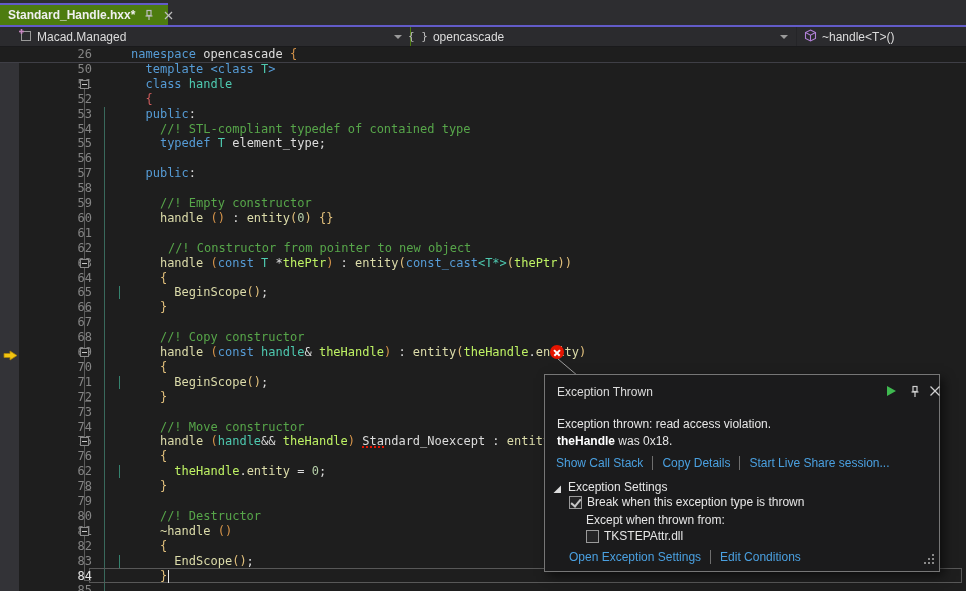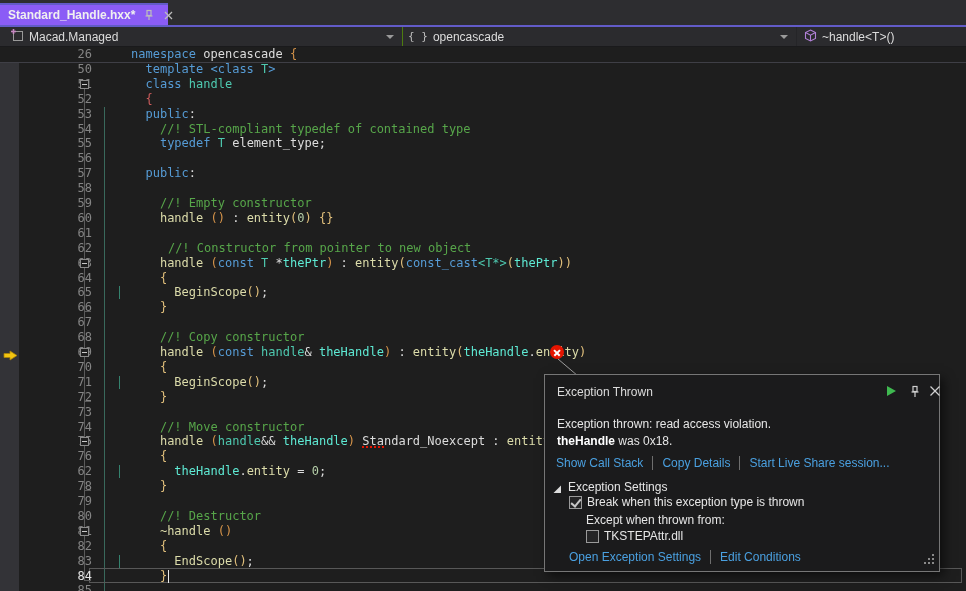--- a/index.html
+++ b/index.html
@@ -2,50 +2,50 @@
 <html><head>
 <meta charset="utf-8">
 <style>
   html,body{margin:0;padding:0;background:#1E1E1E;}
   #app{position:relative;width:966px;height:591px;background:#1E1E1E;overflow:hidden;
        font-family:"Liberation Sans","DejaVu Sans",sans-serif;-webkit-font-smoothing:antialiased;}
 
   
   #tabstrip{position:absolute;left:0;top:0;width:966px;height:27px;background:#2D2D30;}
   #tabstrip .accent-underline{position:absolute;left:0;top:25px;width:966px;height:2px;background:#625BC8;}
-  #tab{position:absolute;left:0;top:3px;width:168px;height:22px;background:#8b5cf6;border-top:2px solid #625BC8;
+  #tab{position:absolute;left:0;top:3px;width:168px;height:22px;background:#4d7c0f;border-top:2px solid #625BC8;
        display:flex;align-items:center;padding:0 6px 0 8px;box-sizing:border-box;}
   #tab .title{color:#F0F0F0;font-size:12px;font-weight:bold;white-space:nowrap;}
   .tab-ico{margin-left:8px;display:flex;align-items:center;}
 
   
   #navbar{position:absolute;left:0;top:27px;width:966px;height:20px;background:#2B2B2E;border-bottom:1px solid #1A1A1C;box-sizing:border-box;}
   .navsec{position:absolute;top:0;height:19px;display:flex;align-items:center;color:#DCDCDC;font-size:12px;}
-  #nav1{left:4px;width:398px;border-right:1px solid #4d7c0f;}
+  #nav1{left:12px;width:398px;border-right:1px solid #4d7c0f;}
   #nav2{left:398px;width:398px;border-right:1px solid #252528;}
   #nav3{left:796px;width:170px;}
   .nav-label{margin-left:5px;white-space:nowrap;}
   .drop-arrow{position:absolute;right:8px;top:8px;width:0;height:0;border-left:4px solid transparent;border-right:4px solid transparent;border-top:4px solid #9A9A9A;}
   .scope-glyph{color:#BDBDBD;font-size:11px;margin-left:10px;font-family:"DejaVu Sans Mono",monospace;}
 
   
   #editor{position:absolute;left:0;top:47px;width:966px;height:544px;background:#1E1E1E;overflow:hidden;}
   #margin-strip{position:absolute;left:0;top:15px;width:19px;height:529px;background:#333337;}
   #collapse-sep{position:absolute;left:0;top:15px;width:966px;height:1px;background:#3F3F46;}
   #fold-line{position:absolute;left:84px;top:42px;width:1px;height:491px;background:#5A5A5A;}
   #indent-guide-main{position:absolute;left:104px;top:60px;width:1px;height:484px;background:#39695C;}
   .blockguide{position:absolute;left:119px;width:1px;height:13px;background:#35826E;}
   #current-line-box{position:absolute;left:89px;top:521px;width:873px;height:15px;border:1px solid #585858;box-sizing:border-box;}
   .row{position:absolute;left:0;width:952px;height:15px;display:flex;margin-left:36px;}
   .lnum{width:34px;margin-left:22px;text-align:right;color:#858585;
         font:12px/15px "DejaVu Sans Mono",monospace;flex:0 0 auto;}
   .lnum.cur{color:#e5e5e5;}
   .codecell{margin-left:39px;white-space:pre;font:12px/15px "DejaVu Sans Mono",monospace;color:#DCDCDC;}
   .seg.kw{color:#569CD6}.seg.ty{color:#4EC9B0}.seg.fn{color:#DCDCAA}.seg.cm{color:#57A64A}
-  .seg.pr{color:#5eead4}.seg.nm{color:#B5CEA8}.seg.b1{color:#E2C07C}.seg.b2{color:#D6944A}
+  .seg.pr{color:#bef264}.seg.nm{color:#B5CEA8}.seg.b1{color:#E2C07C}.seg.b2{color:#D6944A}
   .seg.b3{color:#CD5C5C}.seg.tx{color:#DCDCDC}
   .seg.sq{color:#DCDCDC;position:relative;}
   .seg.sq::after{content:"";position:absolute;left:0;bottom:0;width:22px;height:2px;
         background:repeating-linear-gradient(90deg,#E51400 0 2px,transparent 2px 4px);}
   .caret{display:inline-block;width:1.5px;height:13px;background:#ECECEC;vertical-align:text-bottom;margin-left:0.5px;}
   .foldbox{position:absolute;left:80px;width:9px;height:9px;background:#1E1E1E;border:1px solid #8A8A8A;box-sizing:border-box;}
   .foldbox::after{content:"";position:absolute;left:1px;top:3px;width:5px;height:1px;background:#C8C8C8;}
   .foldtick{position:absolute;left:84px;width:7px;height:1px;background:#5A5A5A;}
   #exec-arrow{position:absolute;left:3px;width:15px;height:11px;}
   #exception-icon{position:absolute;left:550px;top:298px;width:14px;height:14px;border-radius:50%;background:#E51400;z-index:3;}

